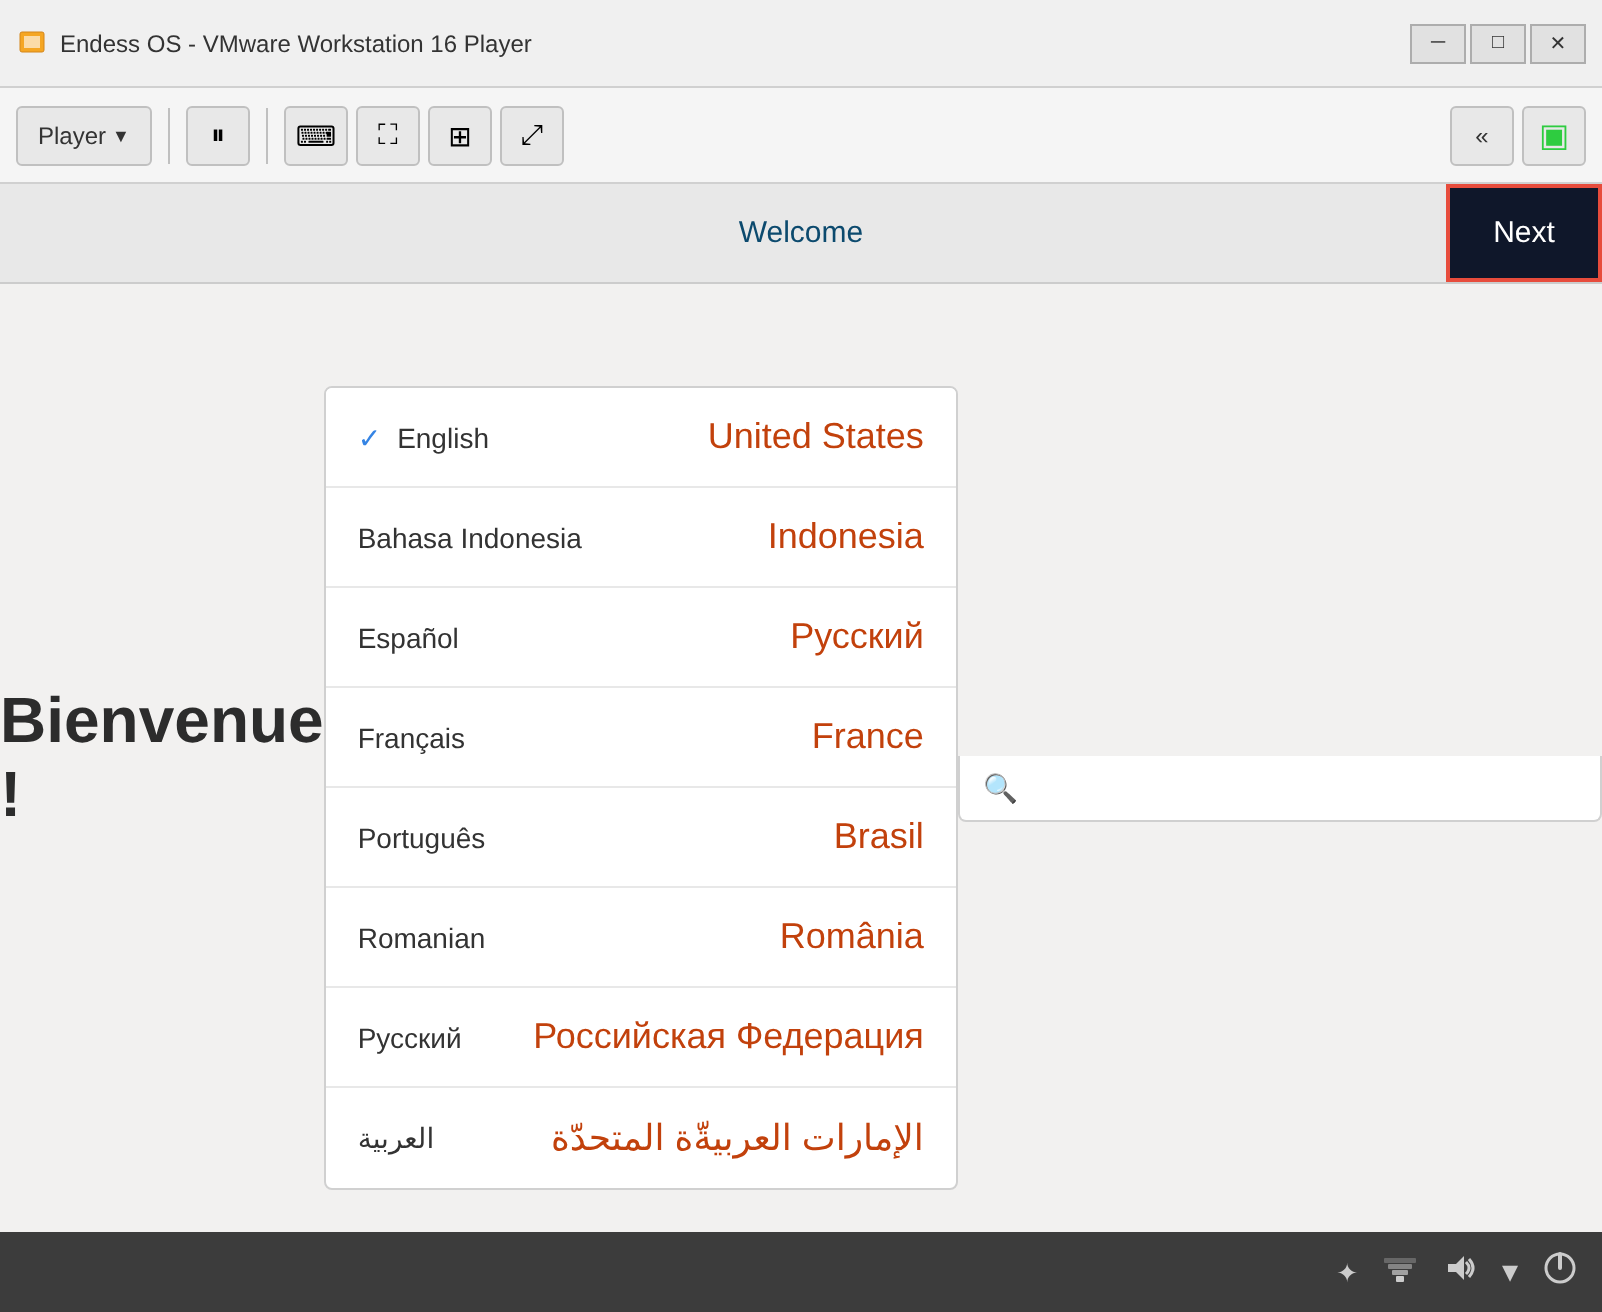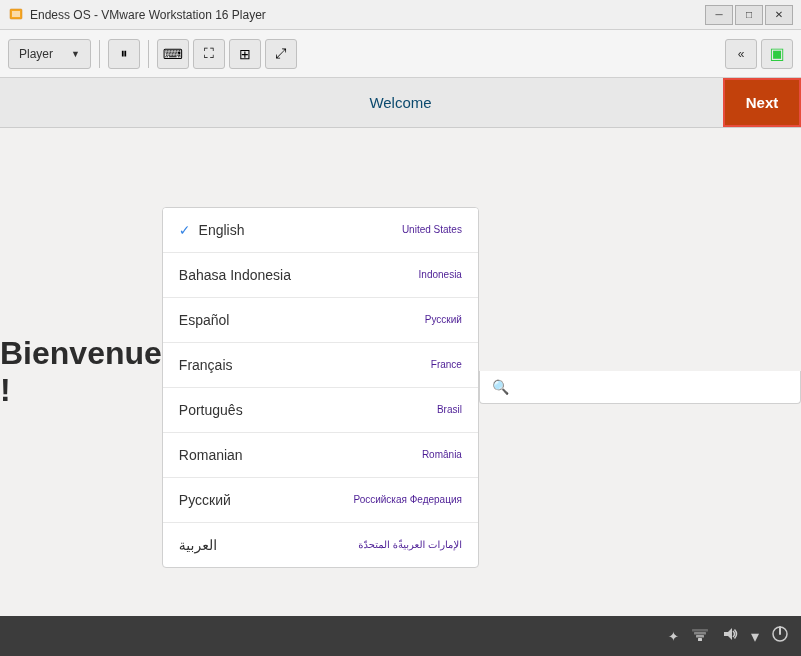--- a/index.html
+++ b/index.html
@@ -9,21 +9,21 @@
       font-family: 'Segoe UI', Arial, sans-serif;
       background: #f0f0f0;
       overflow: hidden;
       display: flex;
       flex-direction: column;
     }
 
     
     .title-bar {
       background: #f0f0f0;
-      height: 30px;
+      height: 44px;
       display: flex;
       align-items: center;
       padding: 0 8px;
       border-bottom: 1px solid #d0d0d0;
       user-select: none;
     }
     .title-bar-icon {
       width: 16px;
       height: 16px;
       margin-right: 6px;
@@ -66,21 +66,21 @@
     }
     .toolbar-btn {
       background: #e8e8e8;
       border: 1px solid #c0c0c0;
       border-radius: 3px;
       padding: 4px 10px;
       font-size: 12px;
       cursor: pointer;
       display: flex;
       align-items: center;
-      gap: 18px;
+      gap: 3px;
       height: 30px;
       color: #333;
     }
     .toolbar-btn .arrow {
       font-size: 9px;
     }
     .toolbar-separator {
       width: 1px;
       height: 28px;
       background: #c0c0c0;
@@ -131,25 +131,25 @@
       font-size: 15px;
       color: #0c4a6e;
       font-weight: normal;
     }
     .next-btn {
       position: absolute;
       right: 0;
       top: 0;
       bottom: 0;
       width: 78px;
-      background: #c2410c;
+      background: #0f172a;
       border: 2px solid #e74c3c;
       color: white;
       font-size: 15px;
-      font-weight: 700;
+      font-weight: 400;
       cursor: pointer;
       display: flex;
       align-items: center;
       justify-content: center;
     }
 
     
     .vm-area {
       flex: 1;
       background: #f2f1f0;
@@ -194,22 +194,22 @@
       display: flex;
       align-items: center;
       gap: 8px;
       font-weight: 400;
     }
     .lang-name .checkmark {
       color: #3584e4;
       font-size: 14px;
     }
     .lang-region {
-      color: #4c1d95;
-      font-size: 10px;
+      color: #c2410c;
+      font-size: 18px;
     }
 
     
     .search-box {
       width: 400px;
       margin-top: 0;
       background: white;
       border: 1px solid #d0d0d0;
       border-top: none;
       border-radius: 0 0 4px 4px;

